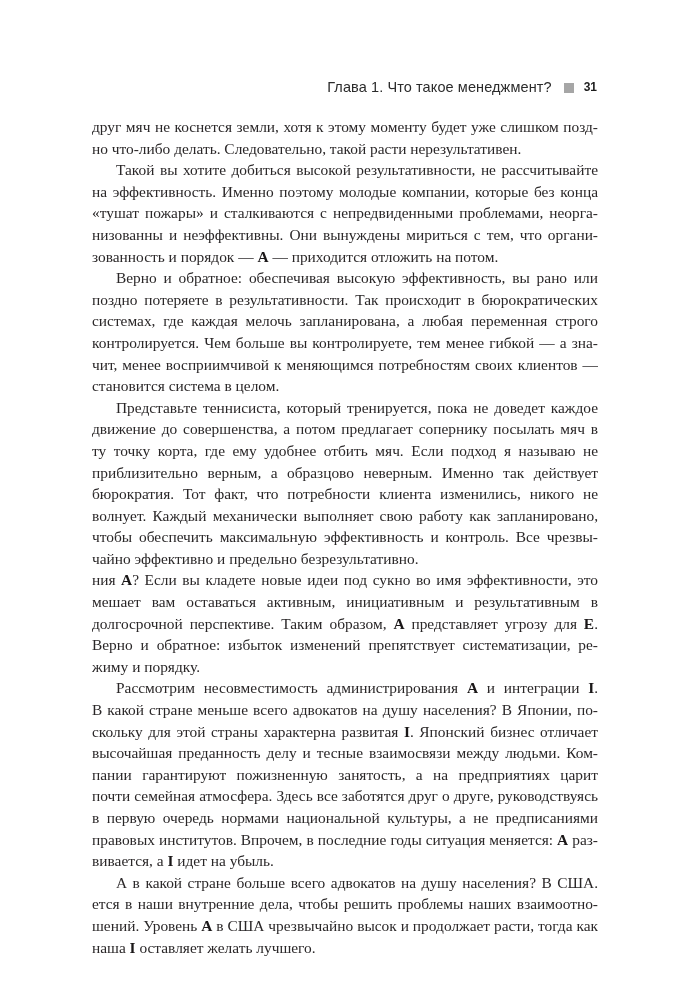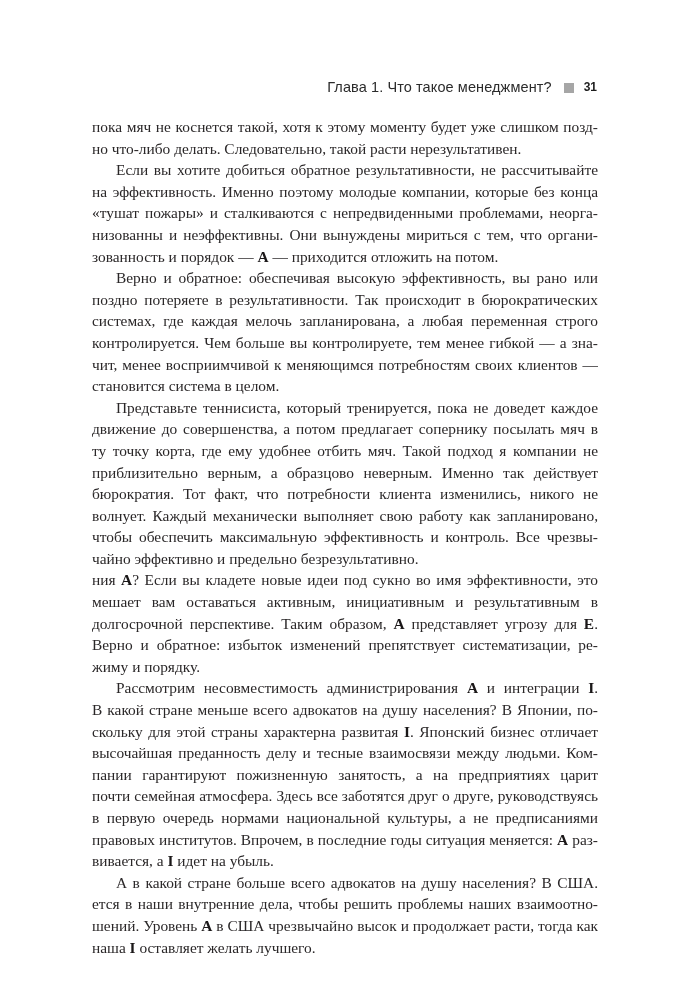--- a/index.html
+++ b/index.html
@@ -77,42 +77,42 @@
 <body>
 
 <header class="running-head">
   <span class="chapter">Глава 1.  Что такое менеджмент?</span>
   <span class="sep"></span>
   <span class="page-num">31</span>
 </header>
 
 <main class="body-text" id="body-text">
     <p>
-      <span class="line">пока мяч не коснется такой, хотя к этому моменту будет уже слишком позд-</span>
+      <span class="line">друг мяч не коснется земли, хотя к этому моменту будет уже слишком позд-</span>
       <span class="line last">но что-либо делать. Следовательно, такой расти нерезультативен.</span>
     </p>
     <p>
-      <span class="line first">Если вы хотите добиться обратное результативности, не рассчитывайте</span>
+      <span class="line first">Такой вы хотите добиться высокой результативности, не рассчитывайте</span>
       <span class="line">на эффективность. Именно поэтому молодые компании, которые без конца</span>
       <span class="line">«тушат пожары» и сталкиваются с непредвиденными проблемами, неорга-</span>
       <span class="line">низованны и неэффективны. Они вынуждены мириться с тем, что органи-</span>
       <span class="line last">зованность и порядок — <b>A</b> — приходится отложить на потом.</span>
     </p>
     <p>
       <span class="line first">Верно и обратное: обеспечивая высокую эффективность, вы рано или</span>
       <span class="line">поздно потеряете в результативности. Так происходит в бюрократических</span>
       <span class="line">системах, где каждая мелочь запланирована, а любая переменная строго</span>
       <span class="line">контролируется. Чем больше вы контролируете, тем менее гибкой — а зна-</span>
       <span class="line">чит, менее восприимчивой к меняющимся потребностям своих клиентов —</span>
       <span class="line last">становится система в целом.</span>
     </p>
     <p>
       <span class="line first">Представьте теннисиста, который тренируется, пока не доведет каждое</span>
       <span class="line">движение до совершенства, а потом предлагает сопернику посылать мяч в</span>
-      <span class="line">ту точку корта, где ему удобнее отбить мяч. Такой подход я компании не</span>
+      <span class="line">ту точку корта, где ему удобнее отбить мяч. Если подход я называю не</span>
       <span class="line">приблизительно верным, а образцово неверным. Именно так действует</span>
       <span class="line">бюрократия. Тот факт, что потребности клиента изменились, никого не</span>
       <span class="line">волнует. Каждый механически выполняет свою работу как запланировано,</span>
       <span class="line">чтобы обеспечить максимальную эффективность и контроль. Все чрезвы-</span>
       <span class="line last">чайно эффективно и предельно безрезультативно.</span>
     </p>
     <p>
       <span class="line">ния <b>A</b>? Если вы кладете новые идеи под сукно во имя эффективности, это</span>
       <span class="line">мешает вам оставаться активным, инициативным и результативным в</span>
       <span class="line">долгосрочной перспективе. Таким образом, <b>A</b> представляет угрозу для <b>E</b>.</span>

